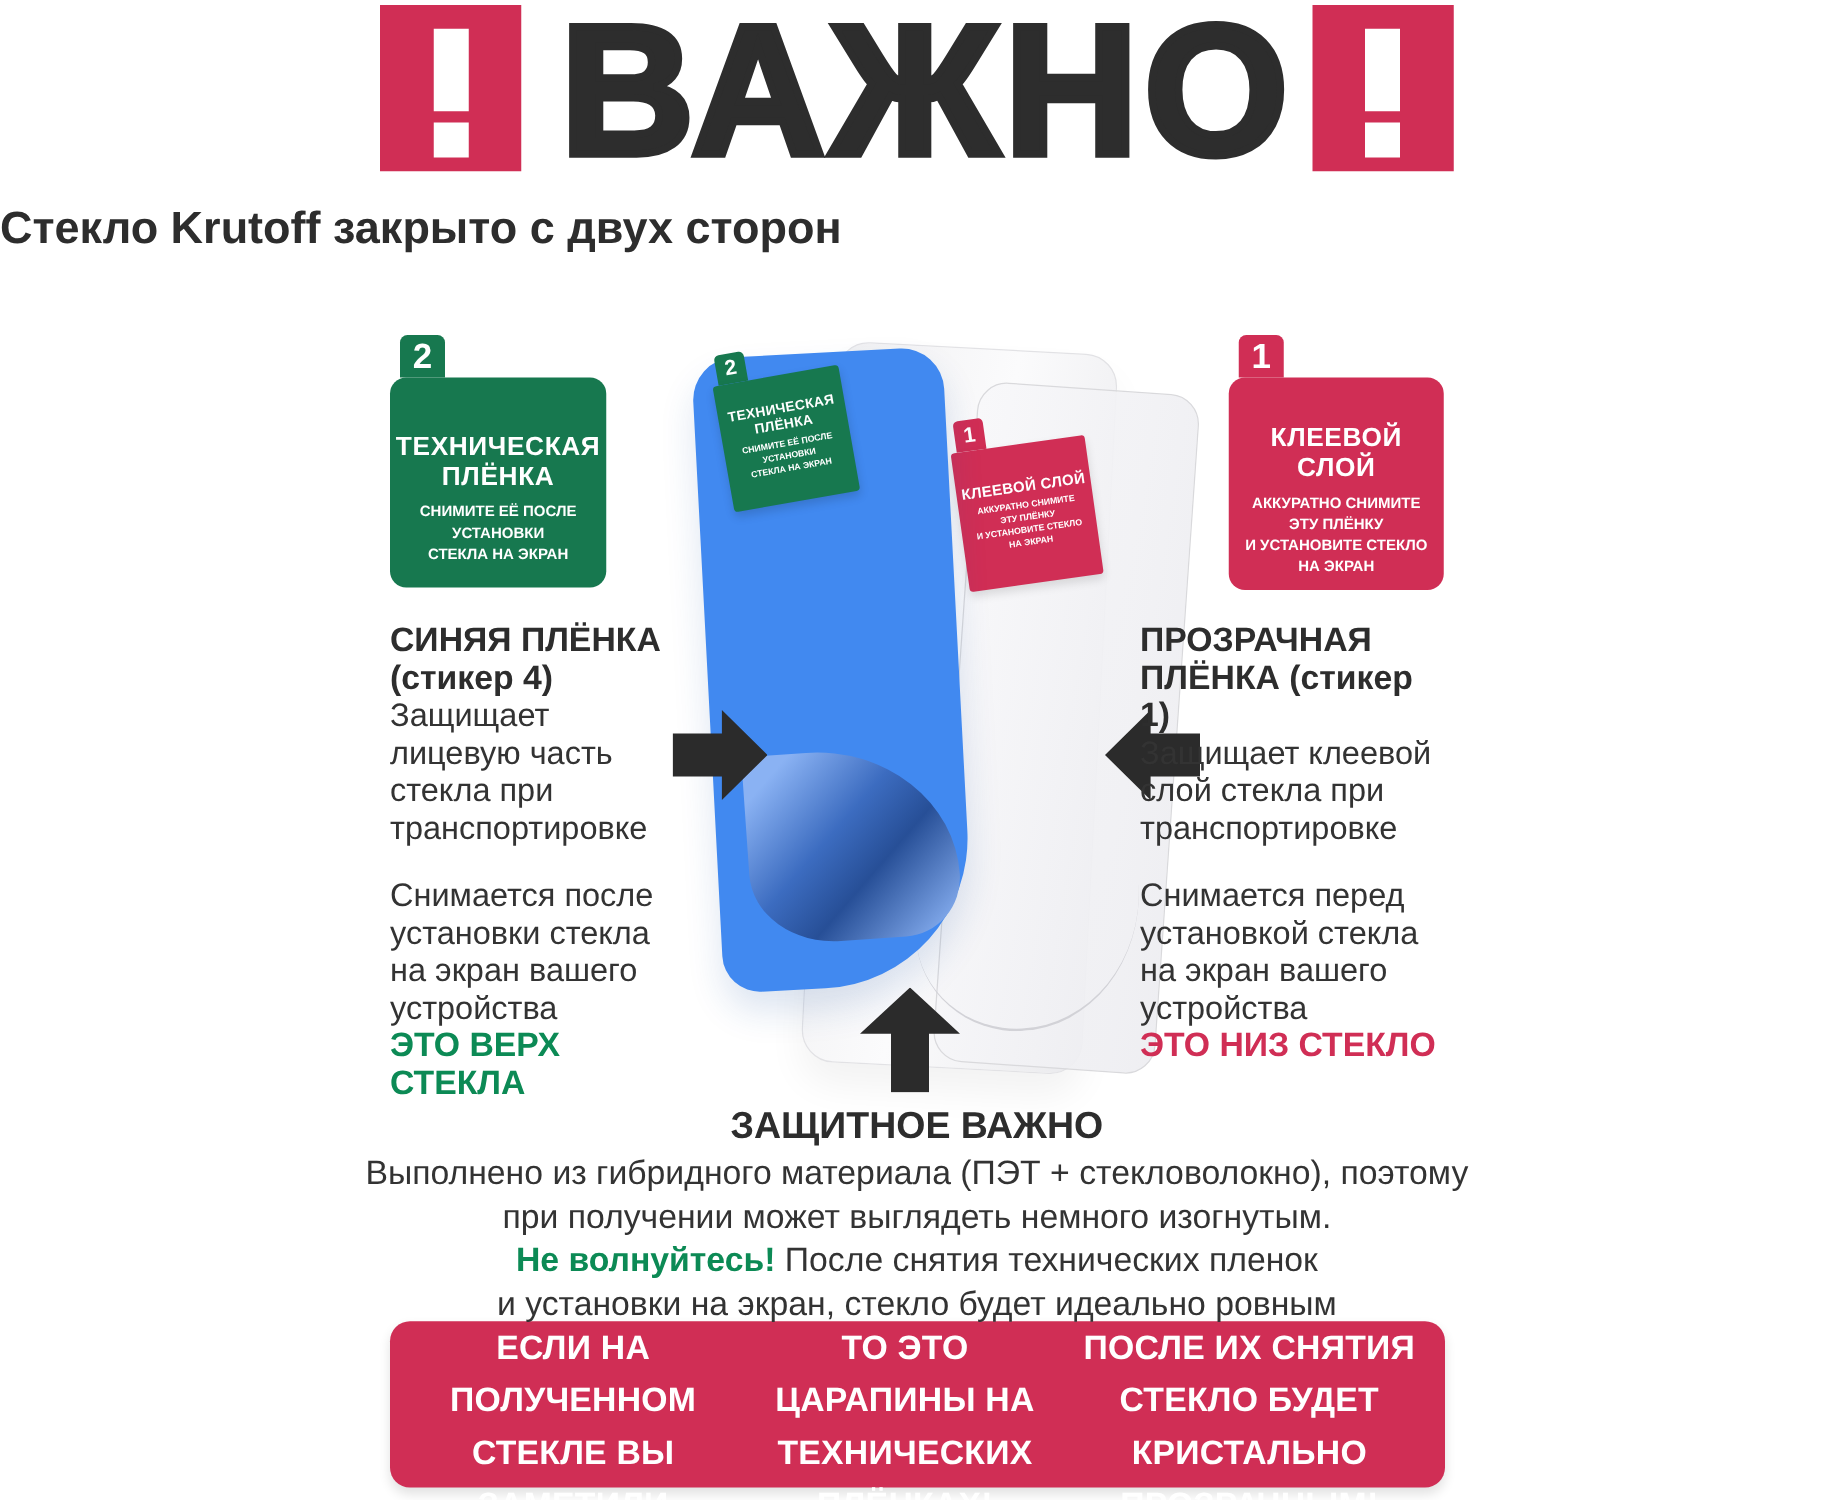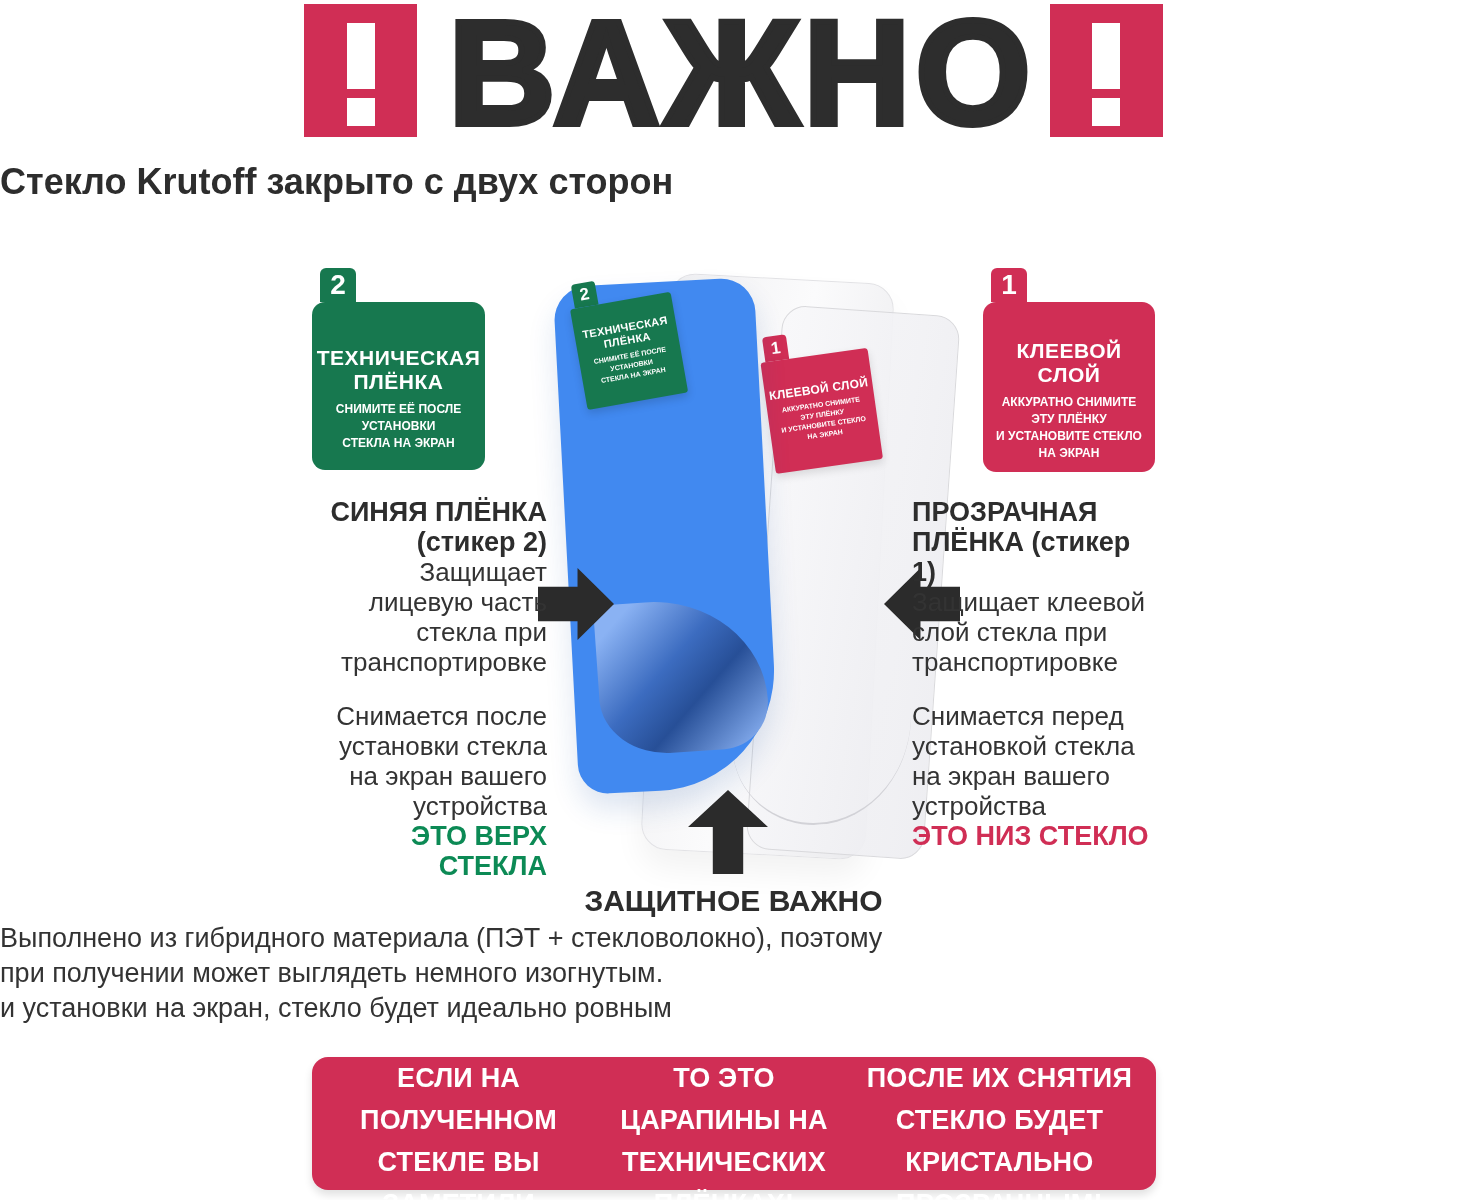--- a/index.html
+++ b/index.html
@@ -100,30 +100,30 @@
   .arrow{position:absolute;background:#2B2B2B;z-index:7;}
   .arrow-right{left:538px;top:568px;width:76px;height:72px;
     clip-path:polygon(0 26%,52% 26%,52% 0,100% 50%,52% 100%,52% 74%,0 74%);}
   .arrow-left{left:884px;top:568px;width:76px;height:72px;
     clip-path:polygon(100% 26%,48% 26%,48% 0,0 50%,48% 100%,48% 74%,100% 74%);}
   .arrow-up{left:688px;top:790px;width:80px;height:84px;
     clip-path:polygon(50% 0,100% 44%,69% 44%,69% 100%,31% 100%,31% 44%,0 44%);}
 
   
   .text-block{position:absolute;top:497px;font-size:26px;line-height:30px;color:var(--body);z-index:8;}
-  .text-left{left:312px;width:235px;text-align:right;}
+  .text-left{left:312px;width:235px;text-align:left;}
   .text-right{left:912px;width:246px;text-align:left;}
   .tb-title{font-weight:700;font-size:27px;color:var(--dark);}
   .tb-body2{margin-top:24px;}
   .hl-green{font-weight:700;font-size:27px;color:var(--green-text);}
   .hl-red{font-weight:700;font-size:27px;color:var(--red);}
 
   
   .glass-title{position:absolute;top:884px;left:0;width:100%;text-align:center;font-size:30px;font-weight:700;color:var(--dark);z-index:8;}
-  .glass-para{position:absolute;top:921px;left:0;width:100%;font-size:27px;line-height:35px;color:var(--body);z-index:8;}
+  .glass-para{position:absolute;top:921px;left:0;width:100%;text-align:center;font-size:27px;line-height:35px;color:var(--body);z-index:8;}
   .glass-para .hl{color:var(--green-text);font-weight:700;}
 
   
   .banner{
     position:absolute;left:312px;top:1057px;width:844px;height:133px;background:var(--red);
     border-radius:16px;display:flex;flex-direction:row;justify-content:center;
     text-align:center;color:#ffffff;font-weight:700;font-size:27px;line-height:42px;
     box-shadow:0 5px 9px rgba(0,0,0,0.12);letter-spacing:0.2px;
   }
 </style>
@@ -205,38 +205,39 @@
       </div>
     </div>
   </div>
 
   <div class="arrow arrow-right"></div>
   <div class="arrow arrow-left"></div>
   <div class="arrow arrow-up"></div>
 
   <div class="text-block text-left">
     <div class="tb-title">СИНЯЯ ПЛЁНКА</div>
-    <div class="tb-title">(стикер 2)</div>
+    <div class="tb-title">(стикер 4)</div>
     <div class="tb-body1">Защищает лицевую часть стекла при транспортировке</div>
     <div class="tb-body2">Снимается после установки стекла на экран вашего устройства</div>
     <div class="hl-green">ЭТО ВЕРХ СТЕКЛА</div>
   </div>
 
   <div class="text-block text-right">
     <div class="tb-title">ПРОЗРАЧНАЯ</div>
     <div class="tb-title">ПЛЁНКА (стикер 1)</div>
     <div class="tb-body1">Защищает клеевой слой стекла при транспортировке</div>
     <div class="tb-body2">Снимается перед установкой стекла на экран вашего устройства</div>
     <div class="hl-red">ЭТО НИЗ СТЕКЛО</div>
   </div>
 
   <div class="glass-title">ЗАЩИТНОЕ ВАЖНО</div>
   <div class="glass-para">
     <div>Выполнено из гибридного материала (ПЭТ + стекловолокно), поэтому</div>
     <div>при получении может выглядеть немного изогнутым.</div>
+    <div><span class="hl">Не волнуйтесь!</span><span> После снятия технических пленок</span></div>
     <div>и установки на экран, стекло будет идеально ровным</div>
   </div>
 
   <div class="banner">
     <div>ЕСЛИ НА ПОЛУЧЕННОМ СТЕКЛЕ ВЫ ЗАМЕТИЛИ ЦАРАПИНЫ,</div>
     <div>ТО ЭТО ЦАРАПИНЫ НА ТЕХНИЧЕСКИХ ПЛЁНКАХ!</div>
     <div>ПОСЛЕ ИХ СНЯТИЯ СТЕКЛО БУДЕТ КРИСТАЛЬНО ПРОЗРАЧНЫМ!</div>
   </div>
 
 </div>

